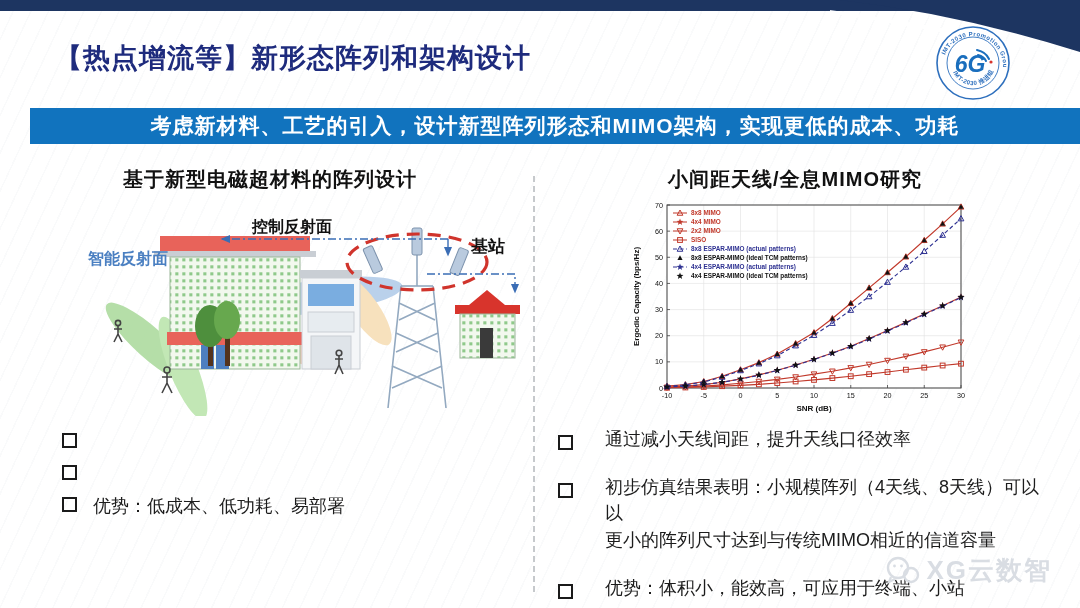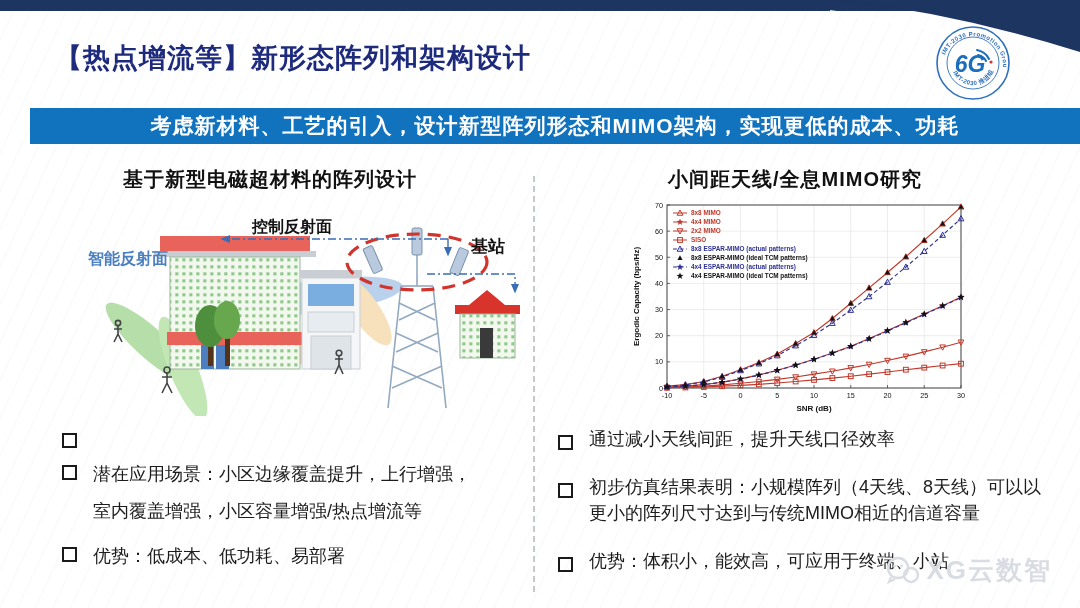--- a/index.html
+++ b/index.html
@@ -35,21 +35,21 @@
     position:absolute;left:533px;top:176px;height:416px;width:0;
     border-left:2px dashed #c6c9cc;
   }
   .diagram-wrap{position:absolute;left:55px;top:208px;width:470px;height:208px;}
   .chart-wrap{position:absolute;left:630px;top:198px;width:340px;height:218px;}
   .bullets{position:absolute;display:flex;flex-direction:column;}
   .bullets.left{left:62px;top:424px;width:452px;}
   .bullets.right{left:558px;top:426px;width:496px;}
   .bullet{display:flex;align-items:flex-start;}
   .bullets.left .bullet{margin-bottom:8px;}
-  .bullets.right .bullet{margin-bottom:21px;}
+  .bullets.right .bullet{margin-bottom:21px;gap:16px;}
   .bullet-sq{
     flex:0 0 auto;width:11px;height:11px;border:2.5px solid #1a1a1a;
     margin:9px 16px 0 0;background:transparent;
   }
   .bullet-text{
     font-size:18px;color:#1c1c1c;white-space:pre-line;
   }
   .bullets.left .bullet-text{line-height:2.05;}
   .bullets.right .bullet-text{line-height:1.48;}
   .hl{color:#4a7fc1;}
@@ -411,22 +411,20 @@
       <text x="61" y="80.2" font-size="6.4" fill="#111111" font-weight="bold">4x4 ESPAR-MIMO (ideal TCM patterns)</text>
     </svg>
 </div>
 
 <div class="bullets left">
   <div class="bullet">
     <span class="bullet-sq"></span>
   </div>
   <div class="bullet">
     <span class="bullet-sq"></span>
-    <span class="bullet-text">潜在应用场景：小区边缘覆盖提升，上行增强，
-室内覆盖增强，小区容量增强/热点增流等</span>
   </div>
   <div class="bullet">
     <span class="bullet-sq"></span>
     <span class="bullet-text">优势：低成本、低功耗、易部署</span>
   </div>
 </div>
 
 <div class="bullets right">
   <div class="bullet">
     <span class="bullet-sq"></span>

